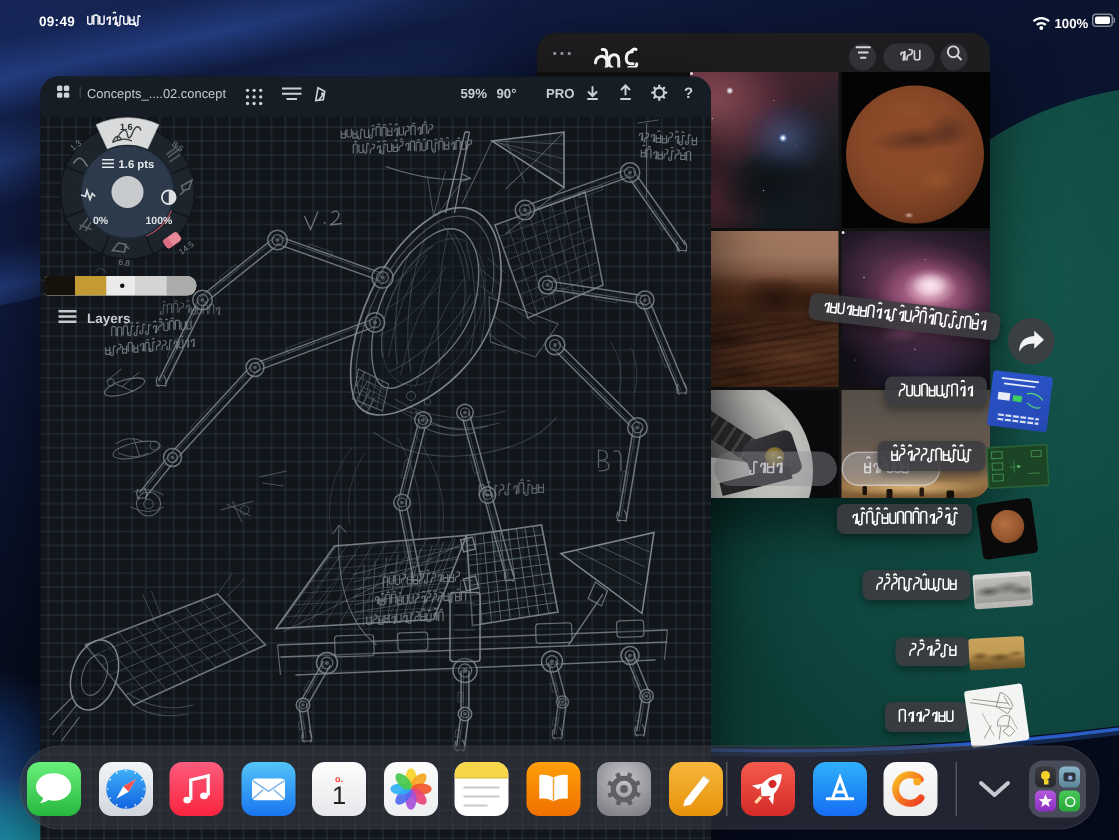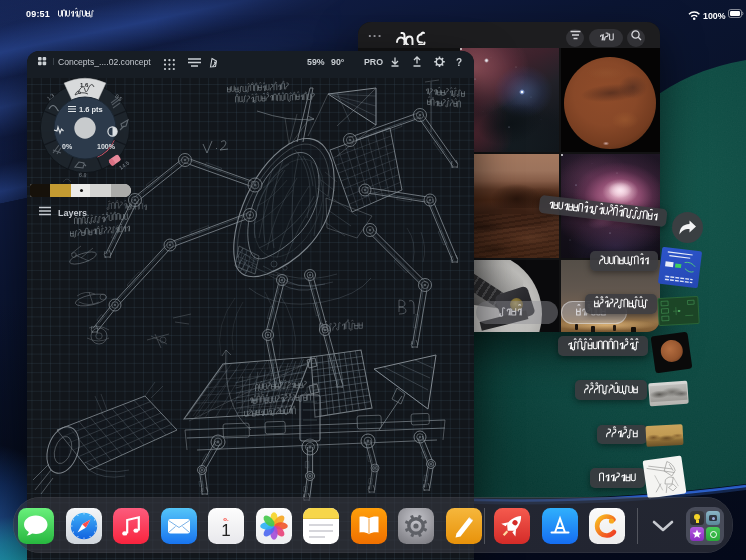--- a/index.html
+++ b/index.html
@@ -47,21 +47,21 @@
           <path d="M746 60 Q688 70 648 102 Q556 172 504 258 Q466 320 464 400 Q463 462 449 497 Q600 503 746 484 Z"></path>
         </clipPath>
 </defs>
 <path d="M746 60 Q688 70 648 102 Q556 172 504 258 Q466 320 464 400 Q463 462 449 497 Q600 503 746 484 Z" fill="url(#tg)"></path>
 <g clip-path="url(#tc)" opacity=".05">
         <rect x="440" y="40" width="306" height="470" filter="url(#nz)"></rect>
       </g>
 <path d="M449 499 Q600 505 746 486" fill="none" stroke="#2b62d4" stroke-width="2.4" opacity=".9"></path>
 <path d="M449 501 Q600 507 746 488" fill="none" stroke="#3f7de8" stroke-width="4" opacity=".25"></path>
 </svg>
-<div class="sb" style="left:26px;top:9px">09:51</div>
+<div class="sb" style="left:26px;top:9px">09:49</div>
     <svg style="left:56px;top:7px" width="40" height="15.2" viewBox="0 0 40 15.2">
       <path d="M2.5 3.9 L2.5 8.2 Q2.5 9.2 4.0 9.2 Q5.4 9.2 5.4 8.2 L5.4 3.6 M6.5 9.2 L6.5 4.0 Q6.5 3.0 8.0 3.0 Q9.4 3.0 9.4 4.0 L9.4 9.2 M10.5 3.9 L10.5 8.2 Q10.5 9.2 12.0 9.2 Q13.4 9.2 13.4 8.2 L13.4 3.6 M15.5 6.1 a1.0 1.0 0 1 1 1.8 0 L16.7 9.2 M17.4 4.2 L17.4 9.2 M19.5 6.1 a1.0 1.0 0 1 1 1.8 0 L20.7 9.2 M21.4 4.2 L21.4 9.2 M19.6 1.6 q0.7 -0.9 1.4 0 M22.5 8.2 a1.0 1.0 0 1 0 1.4 0.4 L24.1 4.2 Q24.1 3.0 25.4 3.9 M26.5 3.9 L26.5 8.2 Q26.5 9.2 28.0 9.2 Q29.4 9.2 29.4 8.2 L29.4 3.6 M30.5 4.5 L30.5 9.2 L33.4 9.2 L33.4 4.2 M33.4 6.4 L30.5 6.4 M34.5 8.2 a1.0 1.0 0 1 0 1.4 0.4 L36.1 4.2 Q36.1 3.0 37.4 3.9" fill="none" stroke="#fff" stroke-width="0.95" stroke-linecap="round" stroke-linejoin="round" opacity="1.0"></path>
     </svg>
     <svg style="left:686px;top:6px" width="58" height="16" viewBox="0 0 58 16">
       <path d="M3 8.2 A7.4 7.4 0 0 1 13.4 8.2" fill="none" stroke="#fff" stroke-width="1.5"></path>
       <path d="M5.2 10.6 A4.3 4.3 0 0 1 11.2 10.6" fill="none" stroke="#fff" stroke-width="1.5"></path>
       <circle cx="8.2" cy="12.7" r="1.3" fill="#fff"></circle>
       <text x="17" y="12.5" fill="#fff" font-size="8.8" font-weight="bold" font-family="Liberation Sans">100%</text>
       <rect x="42.5" y="3.5" width="13" height="8" rx="2.2" fill="none" stroke="rgba(255,255,255,.5)" stroke-width="1"></rect>
       <rect x="44" y="5" width="10" height="5" rx="1.2" fill="#fff"></rect>

